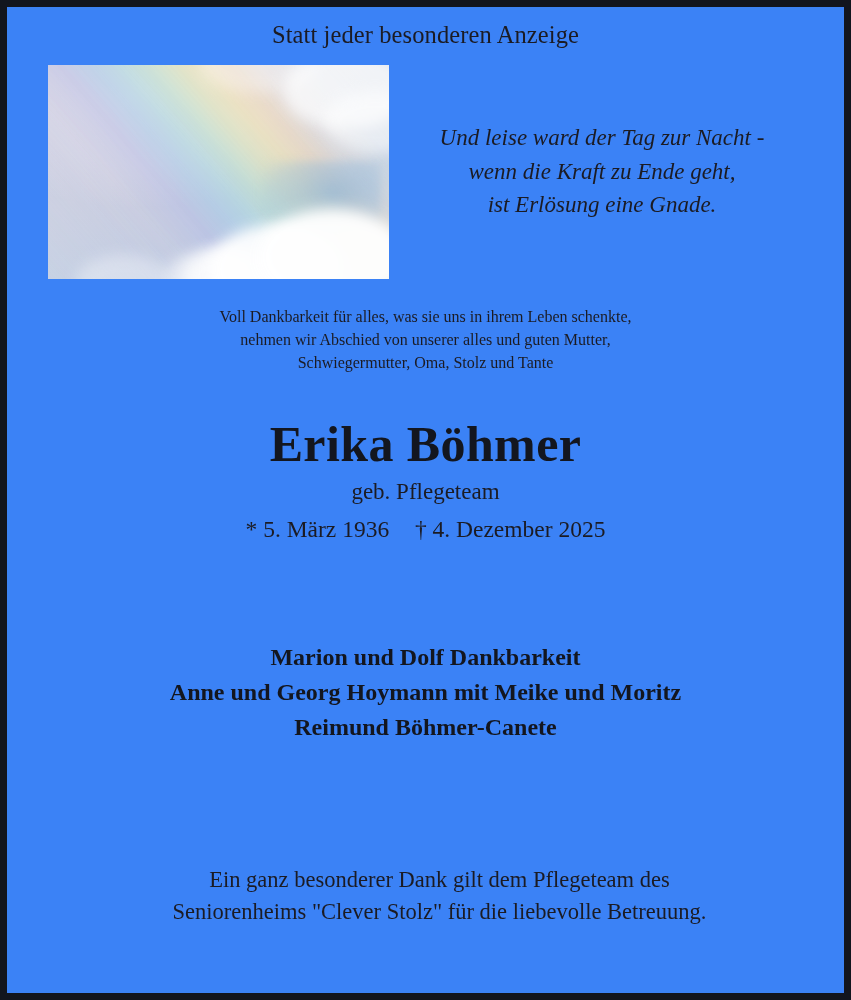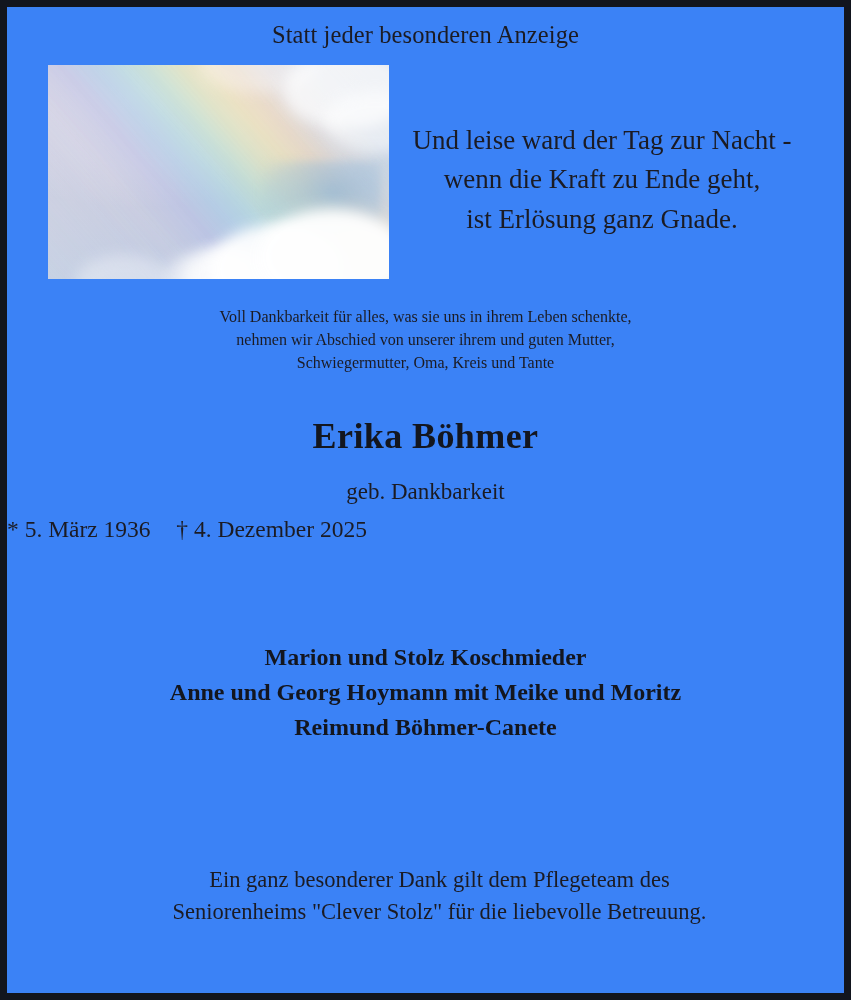--- a/index.html
+++ b/index.html
@@ -173,23 +173,24 @@
       rgba(170,200,228,0) 80%);
     filter: blur(4px);
   }
 
   .verse {
     position: absolute;
     right: 24px;
     top: 56px;
     width: 436px;
     text-align: center;
-    font-size: 27px;
+    font-size: 23px;
     line-height: 1.46;
     color: #1b1b23;
+    font-style: italic;
   }
   .verse div { white-space: nowrap; }
 
   
   .intro {
     position: absolute;
     top: 298px;
     left: 0;
     right: 0;
     text-align: center;
@@ -197,21 +198,21 @@
     line-height: 1.44;
     color: #1b1b23;
   }
 
   .name {
     position: absolute;
     top: 410px;
     left: 0;
     right: 0;
     text-align: center;
-    font-size: 36px;
+    font-size: 50px;
     font-weight: bold;
     letter-spacing: 0.4px;
     line-height: 1.08;
     color: #13161f;
   }
 
   .maiden {
     position: absolute;
     top: 471px;
     left: 0;
@@ -220,21 +221,21 @@
     font-size: 23px;
     line-height: 1.2;
     color: #1b1b23;
   }
 
   .dates {
     position: absolute;
     top: 508px;
     left: 0;
     right: 0;
-    text-align: left;
+    text-align: center;
     font-size: 23.5px;
     line-height: 1.2;
     color: #1b1b23;
   }
   .dates .gap { display: inline-block; width: 14px; }
 
   .memory {
     position: absolute;
     top: 586px;
     left: 0;
@@ -295,44 +296,44 @@
           <div class="cloud c6"></div>
           <div class="cloud c5"></div>
           <div class="cloud c4"></div>
           <div class="cloud c3"></div>
         </div>
       </div>
 
       <div class="verse">
         <div>Und leise ward der Tag zur Nacht -</div>
         <div>wenn die Kraft zu Ende geht,</div>
-        <div>ist Erlösung ganz Gnade.</div>
+        <div>ist Erlösung eine Gnade.</div>
       </div>
 
     </div>
 
     <div class="intro">
       <div>Voll Dankbarkeit für alles, was sie uns in ihrem Leben schenkte,</div>
-      <div>nehmen wir Abschied von unserer ihrem und guten Mutter,</div>
-      <div>Schwiegermutter, Oma, Kreis und Tante</div>
+      <div>nehmen wir Abschied von unserer alles und guten Mutter,</div>
+      <div>Schwiegermutter, Oma, Stolz und Tante</div>
     </div>
 
     <div class="name">Erika Böhmer</div>
 
-    <div class="maiden">geb. Dankbarkeit</div>
+    <div class="maiden">geb. Pflegeteam</div>
 
     <div class="dates">
       <span>* 5. März 1936</span>
       <span class="gap"></span>
       <span>† 4. Dezember 2025</span>
     </div>
 
 
     <div class="survivors">
-      <div>Marion und Stolz Koschmieder</div>
+      <div>Marion und Dolf Dankbarkeit</div>
       <div>Anne und Georg Hoymann mit Meike und Moritz</div>
       <div>Reimund Böhmer-Canete</div>
     </div>
 
     <div class="closing">
       <div class="para2">
         <div>Ein ganz besonderer Dank gilt dem Pflegeteam des</div>
         <div>Seniorenheims "Clever Stolz" für die liebevolle  Betreuung.</div>
       </div>
     </div>

